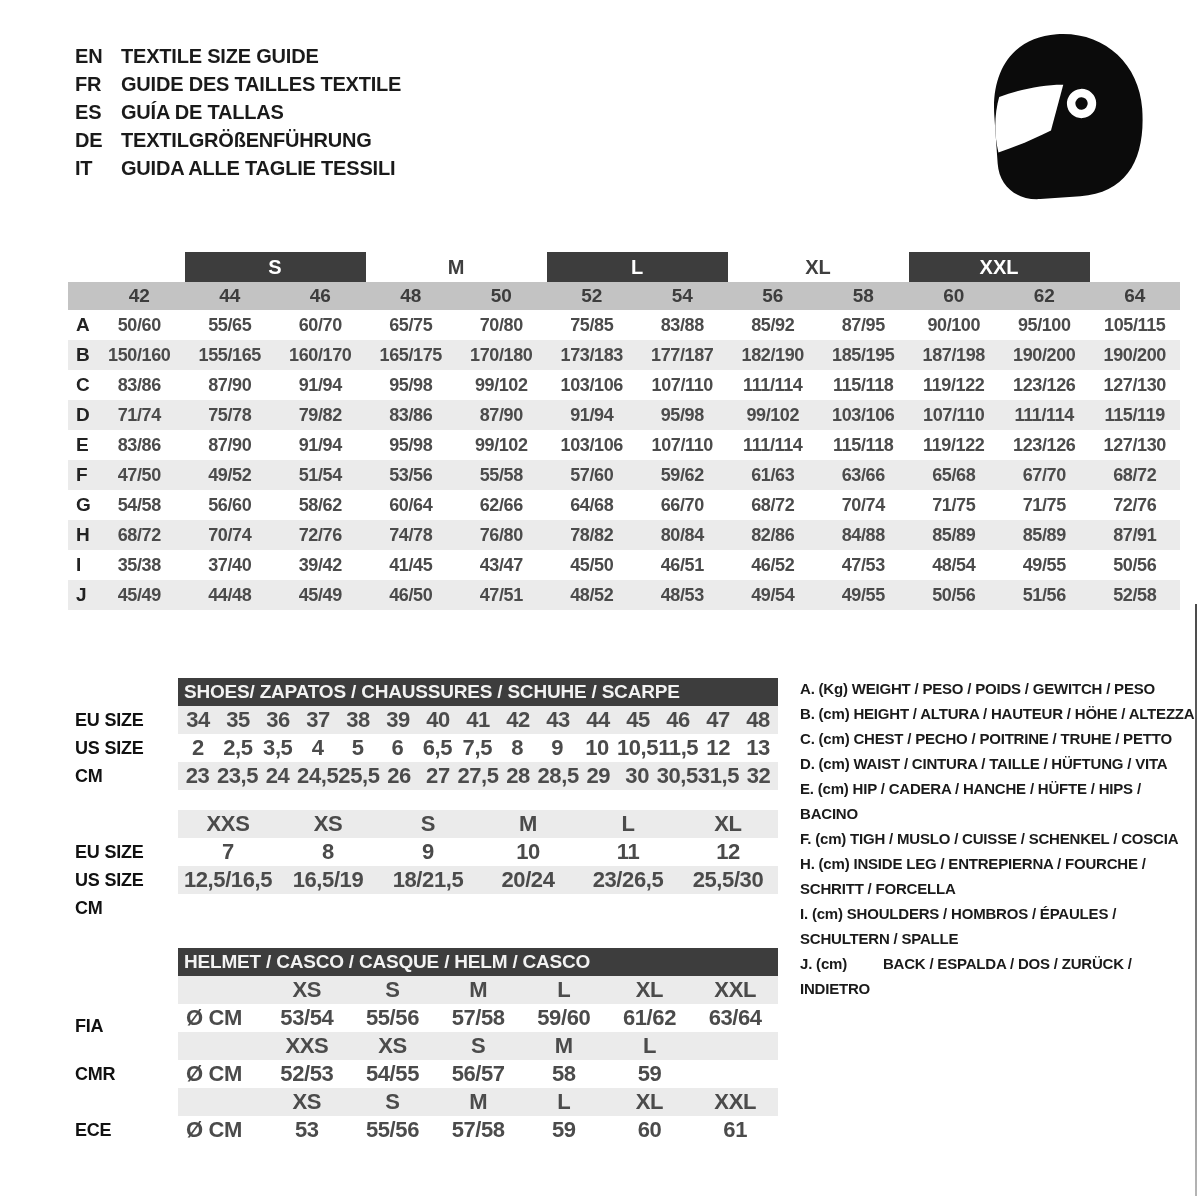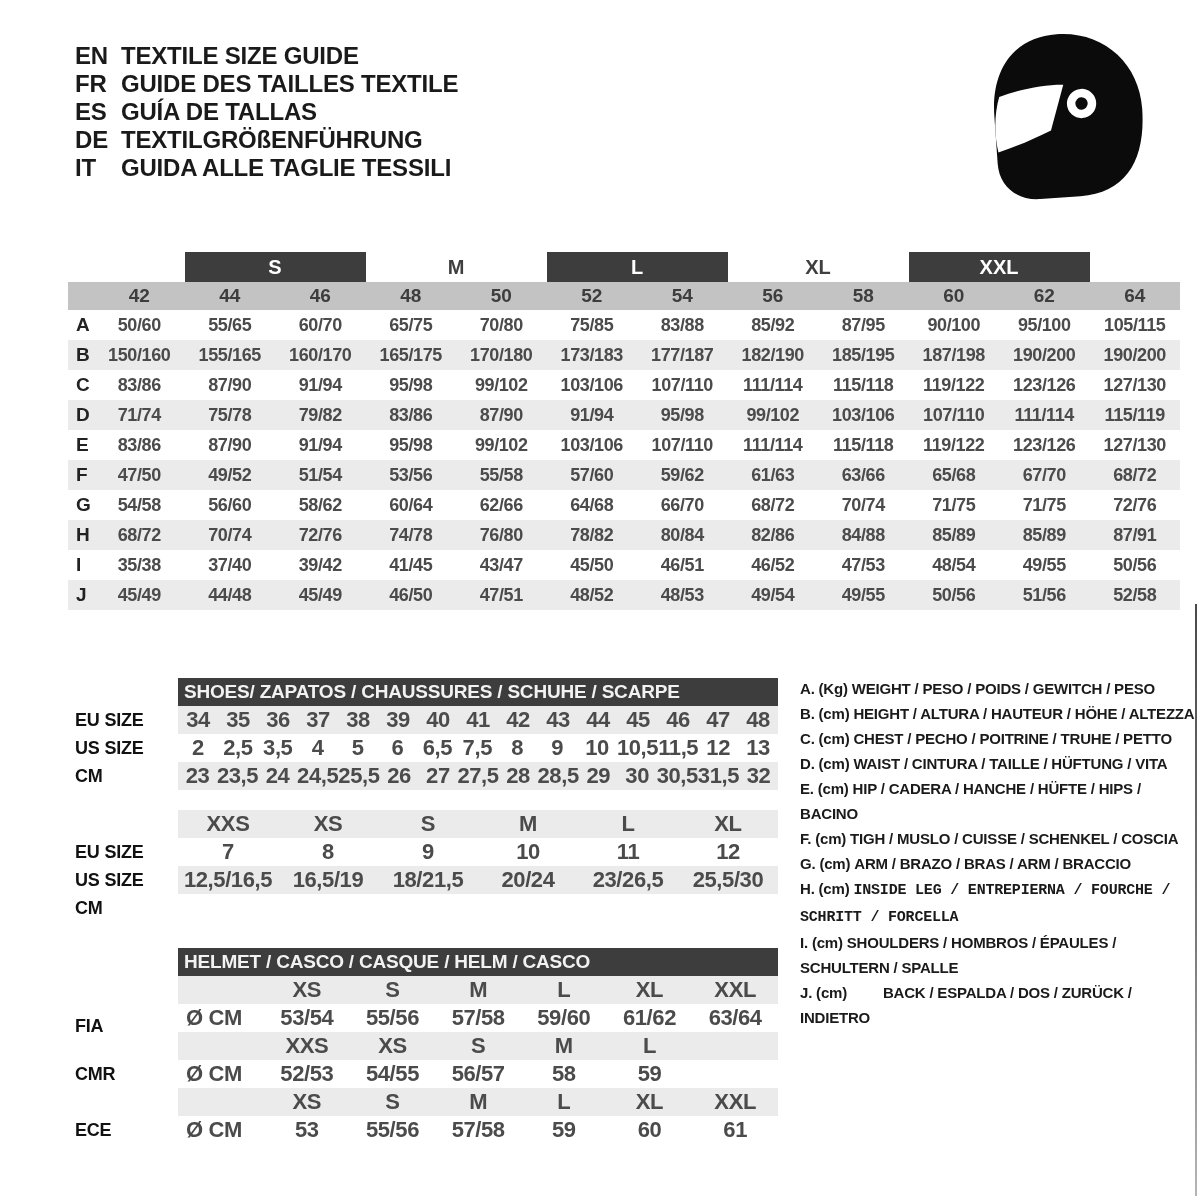--- a/index.html
+++ b/index.html
@@ -5,21 +5,21 @@
   html,body{margin:0;padding:0}
   body{
     width:1200px;height:1200px;position:relative;background:#fff;overflow:hidden;
     font-family:"Liberation Sans",sans-serif;font-weight:bold;color:#1a1a1a;
     -webkit-font-smoothing:antialiased;
   }
   .abs{position:absolute}
 
   
   .lang{left:75px;top:42px}
-  .lang-row{display:flex;font-size:24px;line-height:28px;letter-spacing:-0.2px}
+  .lang-row{display:flex;font-size:20px;line-height:28px;letter-spacing:-0.2px}
   .lang-code{width:46px;flex:0 0 46px}
 
   
   .helmet-logo{left:973px;top:22px;width:185px;height:190px}
 
   
   .mtable{left:68px;top:252px;width:1112px}
   .mgrid{display:grid;grid-template-columns:26px repeat(12,1fr);align-items:center}
   .bandrow{height:30px;align-items:stretch}
   .band{display:flex;align-items:center;justify-content:center;font-size:20px;color:#3f3f3f}
@@ -423,19 +423,18 @@
     <div class="abs side-label" style="top: 1116px;">ECE</div>
   </div>
 
 <div class="abs legend" id="legend">
     <div class="litem"><div style="display: inline;">A.</div> <div style="display: inline;">(Kg)</div> <div style="display: inline;">WEIGHT / PESO / POIDS / GEWITCH / PESO</div></div>
     <div class="litem"><div style="display: inline;">B.</div> <div style="display: inline;">(cm)</div> <div style="display: inline;">HEIGHT / ALTURA / HAUTEUR / HÖHE / ALTEZZA</div></div>
     <div class="litem"><div style="display: inline;">C.</div> <div style="display: inline;">(cm)</div> <div style="display: inline;">CHEST / PECHO / POITRINE / TRUHE / PETTO</div></div>
     <div class="litem"><div style="display: inline;">D.</div> <div style="display: inline;">(cm)</div> <div style="display: inline;">WAIST / CINTURA / TAILLE / HÜFTUNG / VITA</div></div>
     <div class="litem"><div style="display: inline;">E.</div> <div style="display: inline;">(cm)</div> <div style="display: inline;">HIP / CADERA / HANCHE / HÜFTE / HIPS / BACINO</div></div>
     <div class="litem"><div style="display: inline;">F.</div> <div style="display: inline;">(cm)</div> <div style="display: inline;">TIGH / MUSLO / CUISSE / SCHENKEL / COSCIA</div></div>
-    <div class="litem"><div style="display: inline;">G.</div> <div style="display: inline;">(cm)</div> <div style="display: inline;">ARM / BRAZO / BRAS / ARM / BRACCIO</div></div>
-    <div class="litem"><div style="display: inline;">H.</div> <div style="display: inline;">(cm)</div> <div style="display: inline; font-family: Liberation Mono, monospace;">INSIDE LEG / ENTREPIERNA / FOURCHE / SCHRITT / FORCELLA</div></div>
+    <div class="litem"><div style="display: inline;">H.</div> <div style="display: inline;">(cm)</div> <div style="display: inline;">INSIDE LEG / ENTREPIERNA / FOURCHE / SCHRITT / FORCELLA</div></div>
     <div class="litem"><div style="display: inline;">I.</div> <div style="display: inline;">(cm)</div> <div style="display: inline;">SHOULDERS / HOMBROS / ÉPAULES / SCHULTERN / SPALLE</div></div>
     <div class="litem"><div style="display: inline;">J.</div> <div style="display: inline;">(cm)</div> <div style="display: inline; padding-left: 32px;">BACK / ESPALDA / DOS / ZURÜCK / INDIETRO</div></div>
   </div>
 
 <div class="abs edge"></div>
 
 </body></html>

